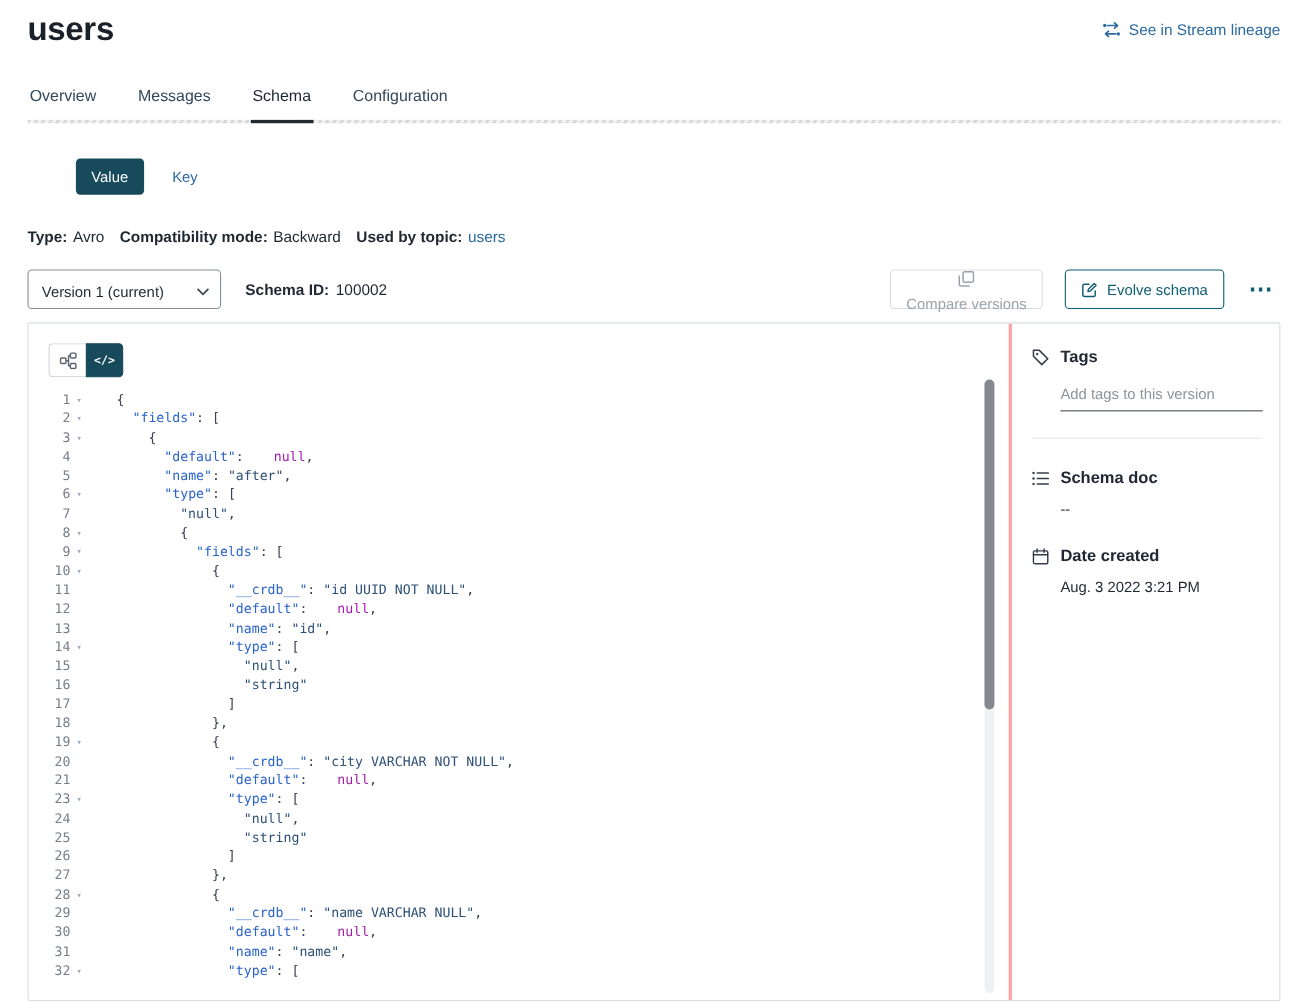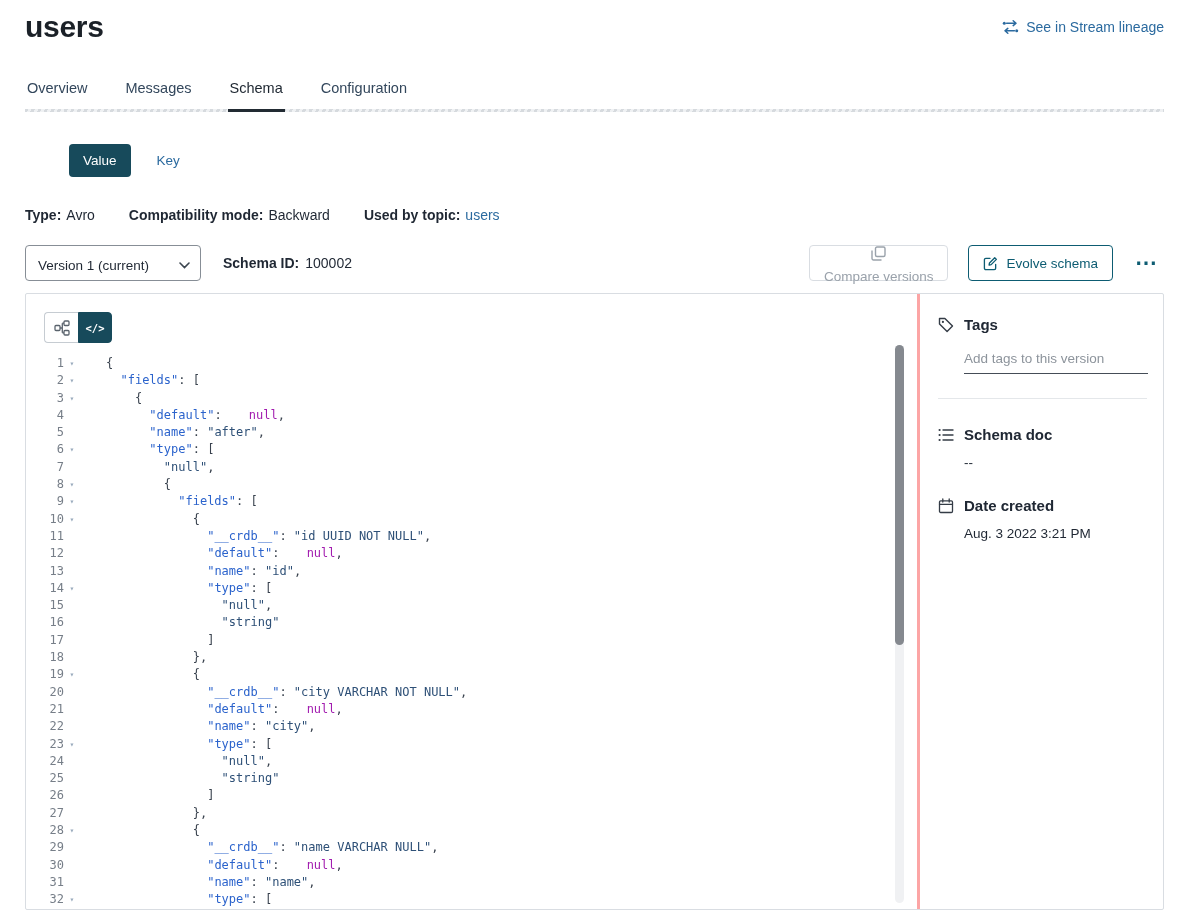--- a/index.html
+++ b/index.html
@@ -12,21 +12,21 @@
   
   .tabs{display:flex;gap:34px;margin-top:32px;position:relative;z-index:1;margin-bottom:-3px;}
   .tab{font-size:14.5px;color:#33475c;padding:4px 2px 13px;cursor:pointer;border-bottom:3px solid transparent;}
   .tab.active{color:#1d2630;font-weight:500;border-bottom:3px solid #222b33;}
   .tab-rule{height:3px;background:repeating-linear-gradient(115deg,#d6dade 0 3px,#eff1f3 3px 6px);}
   
   .toggle{margin-top:32px;display:flex;align-items:center;padding-left:44px;}
   .btn-value{background:#174a5b;color:#fff;font-size:13.5px;padding:9px 14px;border-radius:4px;border:none;cursor:pointer;font-family:inherit;}
   .btn-key{color:#2b6a9f;font-size:13.5px;margin-left:20px;background:none;border:none;cursor:pointer;font-family:inherit;}
   
-  .meta{display:flex;gap:34px;margin-top:30px;font-size:14px;align-items:center;}
+  .meta{display:flex;gap:14px;margin-top:30px;font-size:14px;align-items:center;}
   .meta-item{display:flex;gap:5px;}
   .meta-label{font-weight:700;color:#1f2733;}
   .meta-value{color:#1f2733;}
   .meta-value.link{color:#2b6a9f;cursor:pointer;}
   
   .controls{display:flex;align-items:center;margin-top:22px;}
   .select{width:176px;height:36px;border:1px solid #878e96;border-radius:4px;display:flex;align-items:center;
     justify-content:space-between;padding:4px 10px 0 12px;font-size:13.5px;background:#fff;cursor:pointer;box-sizing:border-box;}
   .schema-id{margin-left:22px;font-size:14px;display:flex;gap:6px;}
   .schema-id b{font-weight:700;}
@@ -267,25 +267,20 @@
             <span class="ln">20</span>
             <span class="fold"></span>
             <span class="lc">              <span class="tk-k">"__crdb__"</span><span class="tk-p">: </span><span class="tk-s">"city VARCHAR NOT NULL"</span><span class="tk-p">,</span></span>
           </div>
           <div class="code-line">
             <span class="ln">21</span>
             <span class="fold"></span>
             <span class="lc">              <span class="tk-k">"default"</span><span class="tk-p">: </span><span class="tk-x">null</span><span class="tk-p">,</span></span>
           </div>
           <div class="code-line">
-            <span class="ln">22</span>
-            <span class="fold"></span>
-            <span class="lc">              <span class="tk-k">"name"</span><span class="tk-p">: </span><span class="tk-s">"city"</span><span class="tk-p">,</span></span>
-          </div>
-          <div class="code-line">
             <span class="ln">23</span>
             <span class="fold">▾</span>
             <span class="lc">              <span class="tk-k">"type"</span><span class="tk-p">: [</span></span>
           </div>
           <div class="code-line">
             <span class="ln">24</span>
             <span class="fold"></span>
             <span class="lc">                <span class="tk-s">"null"</span><span class="tk-p">,</span></span>
           </div>
           <div class="code-line">

